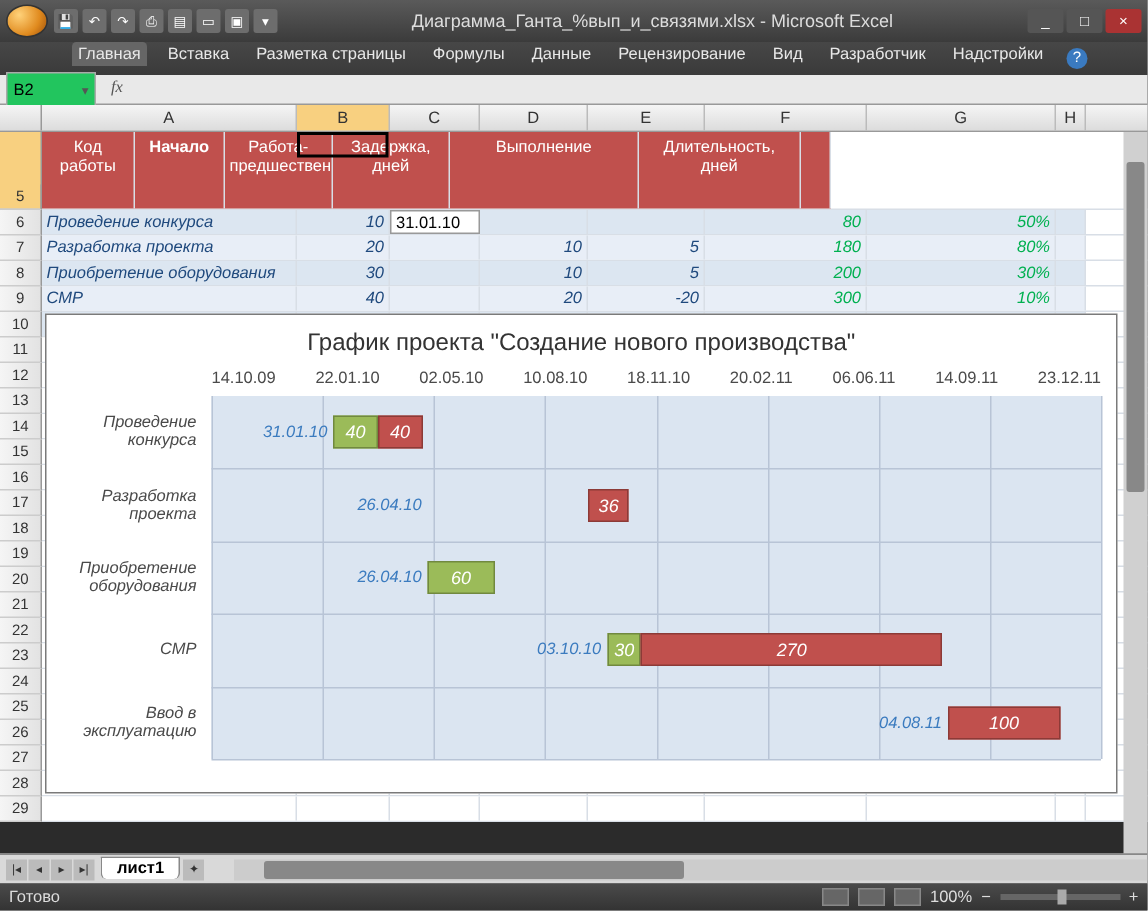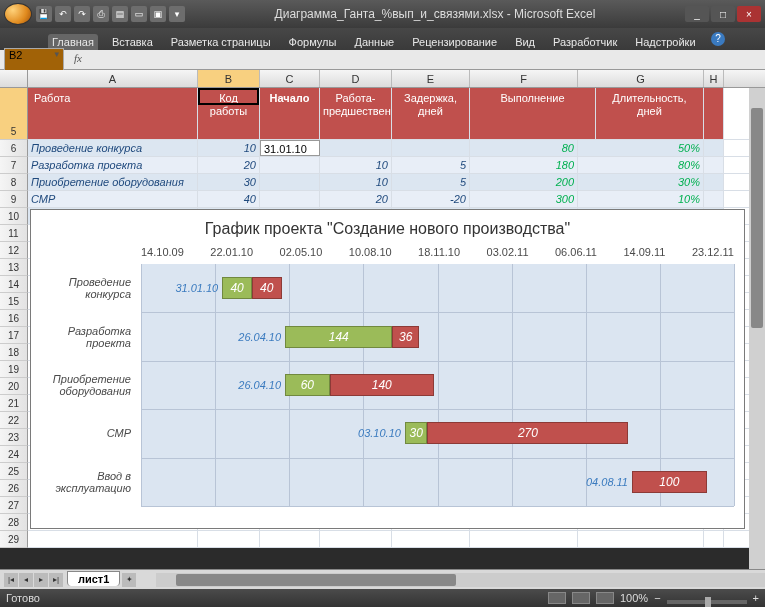--- a/index.html
+++ b/index.html
@@ -5,26 +5,26 @@
   * { box-sizing: border-box; margin: 0; padding: 0; }
   body { font-family: "Segoe UI", Tahoma, sans-serif; font-size: 11px; background: #2b2b2b; width: 765px; height: 607px; overflow: hidden; position: relative; }
   .titlebar { height: 28px; background: linear-gradient(#5a5a5a,#3b3b3b); display: flex; align-items: center; color: #fff; padding: 0 4px; }
   .office-orb { width: 28px; height: 22px; border-radius: 50%; background: radial-gradient(circle at 30% 30%, #ffd27a, #e08a1e 60%, #9c4e0a); margin-right: 2px; border:1px solid #333; }
   .qat { display: flex; gap: 3px; margin-left: 2px; }
   .qat-btn { width: 16px; height: 16px; background: #6d6d6d; border-radius: 2px; display:flex; align-items:center; justify-content:center; font-size:9px; color:#fff; }
   .title-text { flex: 1; text-align: center; font-size: 12px; color:#ddd; }
   .winbtns { display: flex; gap: 2px; }
   .winbtn { width: 24px; height: 16px; background: #555; border-radius: 2px; display:flex; align-items:center; justify-content:center; color:#fff; font-size:10px; }
   .winbtn.close { background:#a33; }
-  .ribbon-tabs { height: 22px; background: linear-gradient(#474747,#3a3a3a); display: flex; align-items:flex-end; padding: 0 48px 0 48px; gap: 10px; color:#e8e8e8; font-size:11px; }
+  .ribbon-tabs { height: 22px; background: linear-gradient(#474747,#3a3a3a); display: flex; align-items:flex-start; padding: 0 48px 0 48px; gap: 10px; color:#e8e8e8; font-size:11px; }
   .tab { cursor: pointer; padding:2px 4px; }
   .tab.active { background:#666; border-radius:3px 3px 0 0; }
   .ribbon-help { position:absolute; right:40px; top:32px; width:14px; height:14px; border-radius:50%; background:#3a7ac0; color:#fff; text-align:center; line-height:14px; font-size:10px; }
   .formula-bar { height: 20px; background:#e9e9e9; display:flex; align-items:center; border-bottom:1px solid #999; }
-  .namebox { width:60px; height:24px; background:#a16207; border:1px solid #aaa; margin:0 4px; display:flex; padding:0 4px; font-size:11px; justify-content:space-between; }
+  .namebox { width:60px; height:24px; background:#22c55e; border:1px solid #aaa; margin:0 4px; display:flex; align-items:center; padding:0 4px; font-size:11px; justify-content:space-between; }
   .namebox::after { content:"▾"; font-size:9px; color:#555; }
   .fx { width:16px; height:16px; font-style:italic; font-family:serif; color:#555; text-align:center; margin:0 2px; }
   .formula-input { flex:1; height:18px; background:#fff; border:1px solid #aaa; padding:0 4px; line-height:18px; }
   .grid { position:relative; background:#fff; }
   .colhdrs { display:flex; height:18px; background:linear-gradient(#f5f5f5,#dcdcdc); border-bottom:1px solid #999; }
   .corner { width:28px; border-right:1px solid #999; }
   .colhdr { text-align:center; border-right:1px solid #bbb; line-height:18px; color:#333; font-size:11px; }
   .colhdr.sel { background:#f8d080; }
   .gbody { display:flex; }
   .rowhdrs { width:28px; background:linear-gradient(90deg,#f5f5f5,#e2e2e2); }
@@ -61,21 +61,21 @@
   .bar.red { background:#c0504d; border:1px solid #8c3a37; }
   .bar span { color:#fff; font-size:12px; width:100%; text-align:center; font-style:italic; }
   .date-label { position:absolute; color:#3b7bbf; font-size:11px; font-style:italic; transform:translate(-100%,-50%); text-align:right; padding-right:4px; white-space:nowrap; }
   .sheet-tabs { position:absolute; left:0; right:0; bottom:18px; height:20px; background:#d9d9d9; display:flex; align-items:center; border-top:1px solid #888; }
   .nav-arrows { display:flex; gap:1px; margin:0 4px; }
   .nav-arrow { width:14px; height:14px; background:#bbb; text-align:center; font-size:8px; line-height:14px; color:#333; }
   .sheet-tab { background:#fff; padding:1px 10px; border:1px solid #888; border-bottom:none; border-radius:0 0 4px 4px; font-size:11px; font-weight:bold; transform:translateY(-1px); }
   .hscroll { flex:1; margin-left:20px; height:14px; background:#ccc; position:relative; }
   .hscroll .thumb { position:absolute; left:20px; width:280px; top:1px; bottom:1px; background:#888; border-radius:2px; }
   .statusbar { position:absolute; left:0; right:0; bottom:0; height:18px; background:linear-gradient(#4b4b4b,#333); color:#ddd; display:flex; align-items:center; padding:0 6px; font-size:11px; justify-content:space-between; }
-  .status-right { display:flex; align-items:flex-end; gap:6px; }
+  .status-right { display:flex; align-items:center; gap:6px; }
   .viewbtn { width:18px; height:12px; background:#666; border:1px solid #888; }
   .zoom-slider { width:80px; height:4px; background:#666; position:relative; }
   .zoom-slider::after { content:""; position:absolute; top:-3px; left:38px; width:6px; height:10px; background:#aaa; }
   .vscroll { position:absolute; right:0; top:88px; width:16px; bottom:38px; background:#d0d0d0; }
   .vscroll .thumb { position:absolute; top:20px; height:220px; left:2px; right:2px; background:#888; border-radius:2px; }
 </style>
 </head>
 <body>
 
 <div class="titlebar">
@@ -157,21 +157,20 @@
         <div class="rowhdr">24</div>
         <div class="rowhdr">25</div>
         <div class="rowhdr">26</div>
         <div class="rowhdr">27</div>
         <div class="rowhdr">28</div>
         <div class="rowhdr">29</div>
       </div>
     <div class="cells" id="cells">
       <div class="activecell" id="activecell" style="left: 170px; top: 0px; width: 61px; height: 17px;"></div>
     <div class="row header-row tall">
-          <div class="cell left" style="width: 170px;">Работа</div>
           <div class="cell " style="width: 62px;">Код работы</div>
           <div class="cell bold" style="width: 60px;">Начало</div>
           <div class="cell " style="width: 72px;">Работа-предшественник</div>
           <div class="cell " style="width: 78px;">Задержка, дней</div>
           <div class="cell " style="width: 126px;">Выполнение</div>
           <div class="cell " style="width: 108px;">Длительность, дней</div>
           <div class="cell " style="width: 20px;"></div>
         </div>
         <div class="row data-row">
           <div class="cell c-name" style="width: 170px;">Проведение конкурса</div>
@@ -417,21 +416,21 @@
   </div>
 <div class="chart-area" style="top: 139px; height: 320px; position: absolute; left: 30px; right: 20px;">
       <div class="chart-title">График проекта "Создание нового производства"</div>
       <div class="chart-plot">
         <div class="xaxis">
           <span>14.10.09</span>
           <span>22.01.10</span>
           <span>02.05.10</span>
           <span>10.08.10</span>
           <span>18.11.10</span>
-          <span>03.02.11</span>
+          <span>20.02.11</span>
           <span>06.06.11</span>
           <span>14.09.11</span>
           <span>23.12.11</span>
         </div>
         <div class="plot">
           <div class="vgrid" style="left: 0%;"></div>
           <div class="vgrid" style="left: 12.5%;"></div>
           <div class="vgrid" style="left: 25%;"></div>
           <div class="vgrid" style="left: 37.5%;"></div>
           <div class="vgrid" style="left: 50%;"></div>
@@ -442,33 +441,27 @@
           <div class="hgrid" style="top: 20%;"></div>
           <div class="date-label" style="left: 13.7%; top: 10%;">31.01.10</div>
           <div class="bar green" style="left: 13.7%; width: 5%; top: calc(10% - 11px);">
             <span>40</span>
           </div>
           <div class="bar red" style="left: 18.7%; width: 5%; top: calc(10% - 11px);">
             <span>40</span>
           </div>
           <div class="hgrid" style="top: 40%;"></div>
           <div class="date-label" style="left: 24.3%; top: 30%;">26.04.10</div>
-          <div class="bar green" style="left: 24.3%; width: 18.1%; top: calc(30% - 11px);">
-            <span>144</span>
-          </div>
           <div class="bar red" style="left: 42.4%; width: 4.5%; top: calc(30% - 11px);">
             <span>36</span>
           </div>
           <div class="hgrid" style="top: 60%;"></div>
           <div class="date-label" style="left: 24.3%; top: 50%;">26.04.10</div>
           <div class="bar green" style="left: 24.3%; width: 7.5%; top: calc(50% - 11px);">
             <span>60</span>
-          </div>
-          <div class="bar red" style="left: 31.8%; width: 17.6%; top: calc(50% - 11px);">
-            <span>140</span>
           </div>
           <div class="hgrid" style="top: 80%;"></div>
           <div class="date-label" style="left: 44.5%; top: 70%;">03.10.10</div>
           <div class="bar green" style="left: 44.5%; width: 3.8%; top: calc(70% - 11px);">
             <span>30</span>
           </div>
           <div class="bar red" style="left: 48.3%; width: 33.9%; top: calc(70% - 11px);">
             <span>270</span>
           </div>
           <div class="hgrid" style="top: 100%;"></div>

